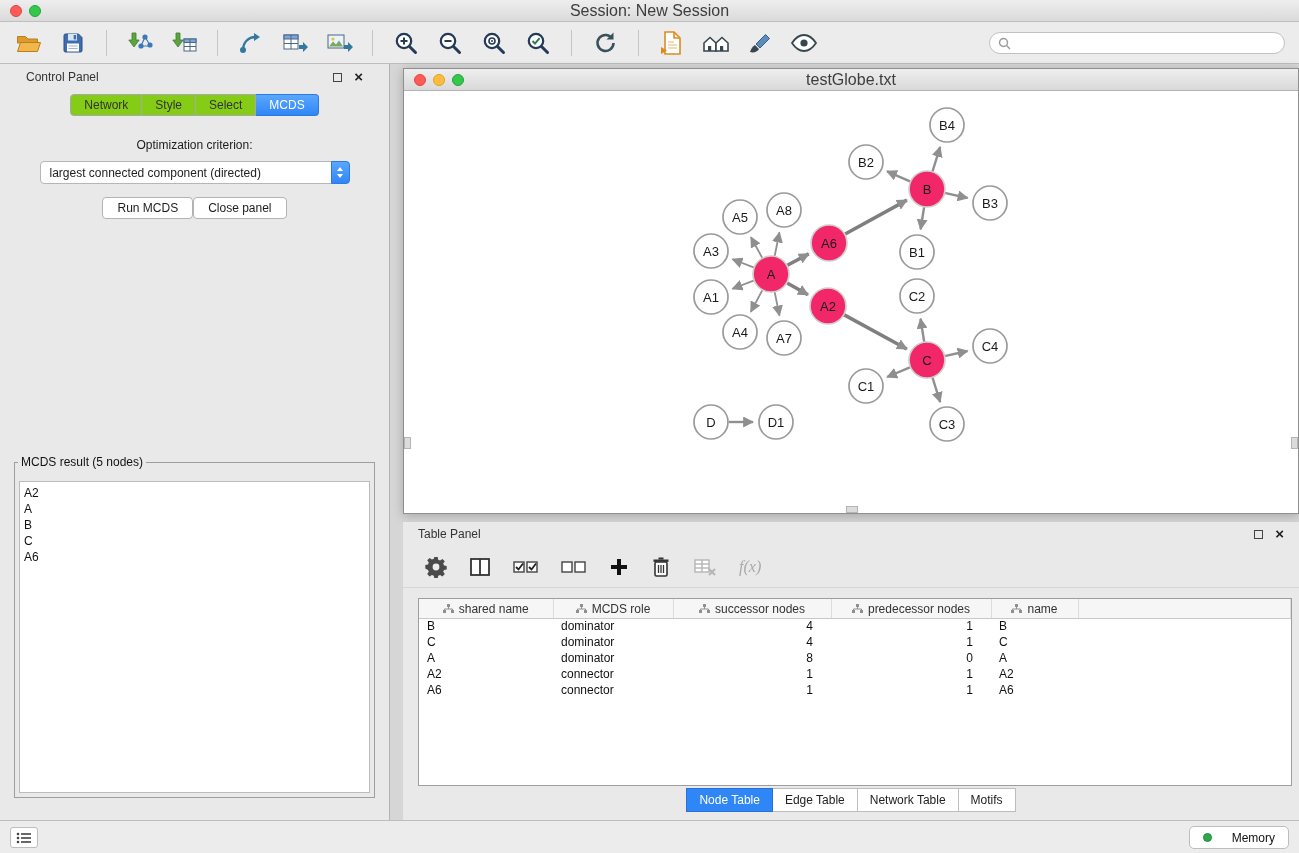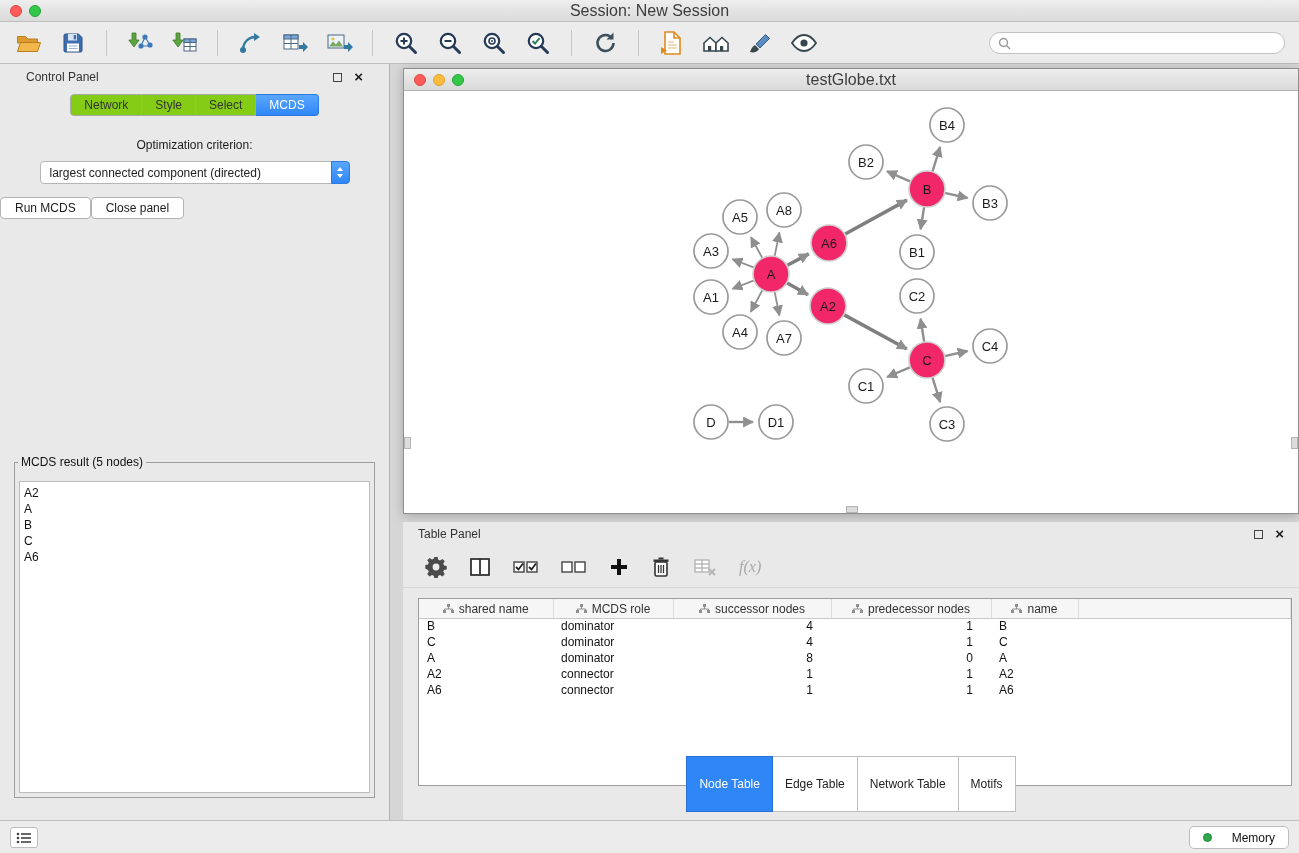--- a/index.html
+++ b/index.html
@@ -32,21 +32,21 @@
   .seg-bar{display:flex;justify-content:center;margin-top:4px}
   .seg{border:1px solid #a8a8a8;border-left:none;background:#84cc16;padding:3px 13px;font-size:12px;color:#333;cursor:default}
   .seg:first-child{border-left:1px solid #a8a8a8;border-radius:4px 0 0 4px}
   .seg:last-child{border-radius:0 4px 4px 0}
   .seg.active{background:linear-gradient(var(--accent_light,#5aa7fd),var(--accent,#2f86f7));color:#fff;border-color:#2c79df}
   .opt-label{text-align:center;margin-top:22px;color:#1c1c1c}
   .dropdown{width:310px;height:23px;margin:9px auto 0;background:#fff;border:1px solid #b6b6b6;border-radius:4px;display:flex;align-items:center;position:relative;padding-left:9px;font-size:12px}
   .dd-stepper{position:absolute;right:-1px;top:-1px;width:19px;height:23px;border-radius:0 4px 4px 0;background:linear-gradient(var(--accent_light,#5aa7fd),var(--accent,#2f86f7));display:flex;flex-direction:column;align-items:center;justify-content:center;border:1px solid #2c79df}
   .tri-up{width:0;height:0;border-left:3.5px solid transparent;border-right:3.5px solid transparent;border-bottom:4.5px solid #fff;margin-bottom:2.5px}
   .tri-down{width:0;height:0;border-left:3.5px solid transparent;border-right:3.5px solid transparent;border-top:4.5px solid #fff}
-  .btn-row{display:flex;gap:0;margin-top:13px}
+  .btn-row{display:flex;justify-content:center;gap:0;margin-top:13px}
   .mac-btn{background:#fff;border:1px solid #b3b3b3;border-radius:4px;padding:3px 14px;font-size:12px;color:#1c1c1c;cursor:default}
   .result-fieldset{position:absolute;left:14px;right:14px;top:391px;bottom:22px;border:1px solid #9e9e9e}
   .result-fieldset legend{font-size:12px;padding:0 3px;margin-left:3px;color:#111}
   .result-scroll{position:absolute;left:4px;right:4px;top:12px;bottom:4px;background:#fff;border:1px solid #bcbcbc;overflow:auto;padding:3px 0 0 4px}
   .result-item{font-size:12px;line-height:16px;color:#111}
 
   
   .net-window{position:absolute;left:403px;top:68px;width:896px;height:446px;background:#fff;border:1px solid #8f8f8f;box-shadow:0 2px 10px rgba(0,0,0,.22)}
   .net-titlebar{height:22px;background:linear-gradient(#eeeeee,#d9d9d9);border-bottom:1px solid #b3b3b3;position:relative;display:flex;align-items:center;justify-content:center}
   .net-titlebar .traffic{top:5px}
@@ -62,21 +62,21 @@
   .tp-toolbar{height:42px;display:flex;align-items:center;gap:22px;padding:0 22px;border-bottom:1px solid #d7d7d7}
   .tp-tool{display:flex;align-items:center;justify-content:center;line-height:0;cursor:default}
   .fx-label{font-family:"Liberation Serif",serif;font-style:italic;font-size:16px;color:#a9a9a9;line-height:1}
   .tp-table-wrap{position:absolute;left:15px;right:7px;top:76px;height:188px;background:#fff;border:1px solid #9e9e9e;overflow:hidden}
   table.data{border-collapse:collapse;table-layout:fixed;width:100%;font-size:12px}
   table.data th{background:#f6f6f6;border-right:1px solid #dcdcdc;border-bottom:1px solid #c9c9c9;font-weight:normal;height:19px;text-align:center;color:#333;white-space:nowrap;overflow:hidden}
   table.data th .hdr-label{vertical-align:middle}
   table.data td{height:16px;padding:0 8px;color:#111;white-space:nowrap;overflow:hidden}
   table.data td.num{text-align:right;padding-right:18px}
   .tp-tabs{position:absolute;bottom:8px;left:0;right:0;display:flex;justify-content:center;gap:0}
-  .tp-tab{background:#fff;border:1px solid #bdbdbd;border-left:none;padding:20px 12px;font-size:12px;color:#222;cursor:default}
+  .tp-tab{background:#fff;border:1px solid #bdbdbd;border-left:none;padding:4px 12px;font-size:12px;color:#222;cursor:default}
   .tp-tab:first-child{border-left:1px solid #bdbdbd}
   .tp-tab.active{background:var(--accent,#2f86f7);color:#fff;border-color:#2a6fd4}
 
   
   .status-bar{position:absolute;left:0;bottom:0;right:0;height:33px;background:#ececec;border-top:1px solid #bdbdbd}
   .status-left-btn{position:absolute;left:10px;top:6px;width:28px;height:21px;background:#fff;border:1px solid #bdbdbd;border-radius:3px;display:flex;align-items:center;justify-content:center;line-height:0}
   .memory-btn{position:absolute;right:10px;top:5px;height:23px;background:#fff;border:1px solid #bdbdbd;border-radius:5px;display:flex;align-items:center;gap:20px;padding:0 13px;font-size:12px;color:#111}
   .mem-dot{width:9px;height:9px;border-radius:50%;background:var(--memory_green,#2fa84c);border:1px solid #1e8a3a}
 </style>
 </head>

